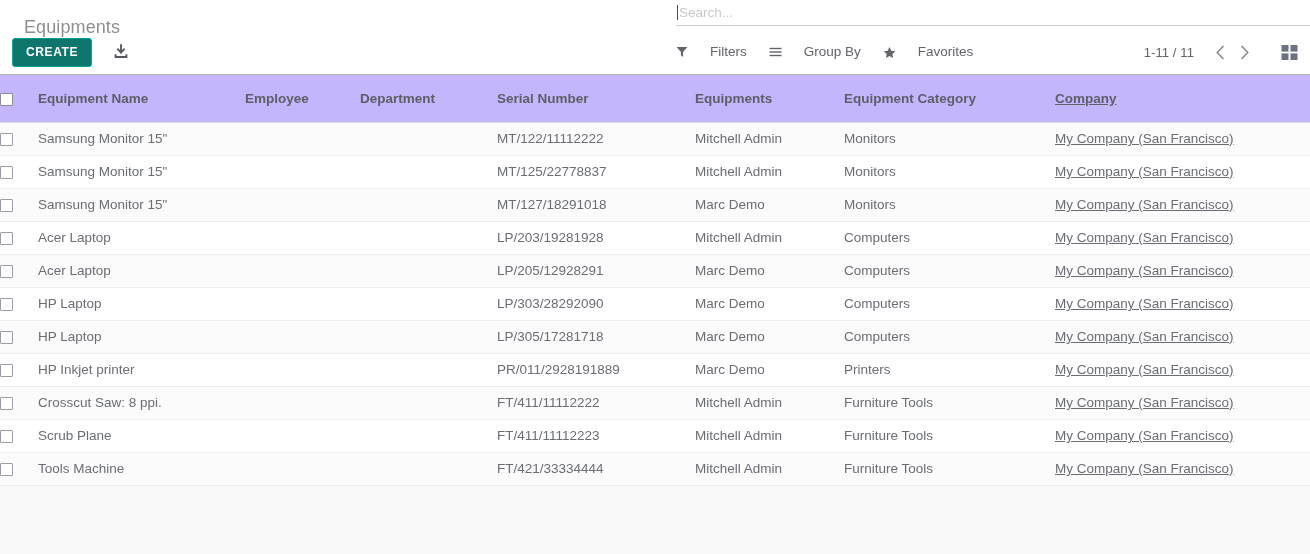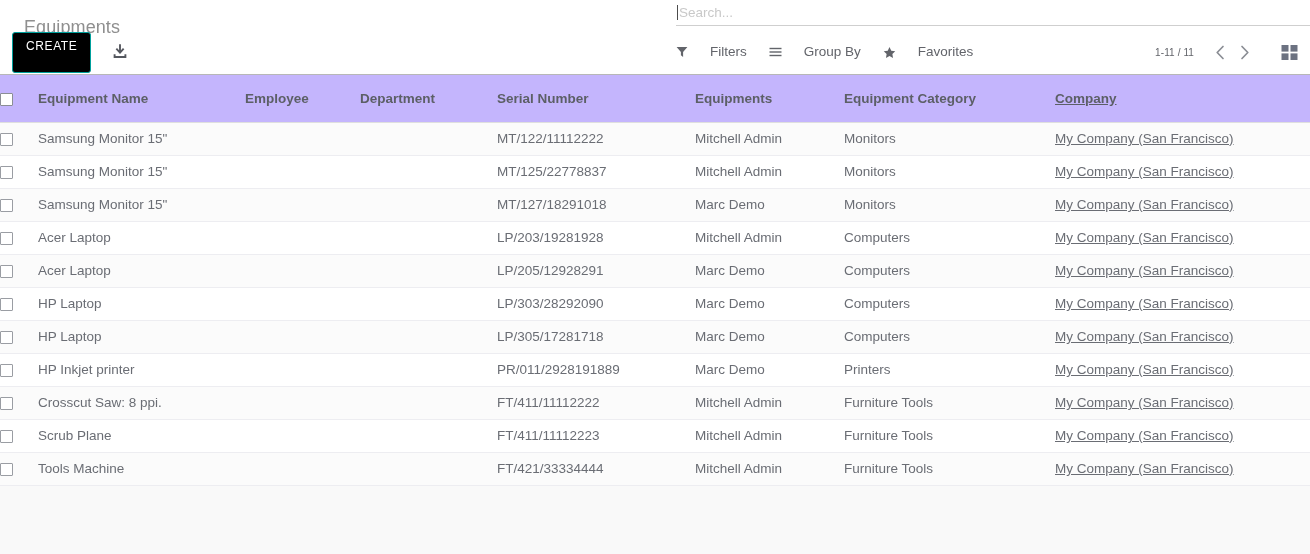--- a/index.html
+++ b/index.html
@@ -77,28 +77,28 @@
     position: absolute;
     left: 0; right: 0;
     top: 30px;
     height: 44px;
     display: flex;
     align-items: center;
   }
 
   .btn-create {
     margin-left: 12px;
-    background: #000000;
+    background: #0f766e;
     color: #ffffff;
     border: 1px solid #00a09d;
     border-radius: 3px;
     font-size: 12px;
-    font-weight: normal;
+    font-weight: bold;
     letter-spacing: 0.6px;
-    padding: 7px 13px 19px 13px;
+    padding: 7px 13px 7px 13px;
     line-height: 13px;
     cursor: pointer;
     font-family: "Liberation Sans", sans-serif;
   }
 
   .icon-btn-download {
     margin-left: 18px;
     width: 22px;
     height: 22px;
     display: inline-flex;
@@ -126,21 +126,21 @@
   }
   .fg-item .lbl { color: #62646a; }
 
   .pager-area {
     position: absolute;
     right: 10px;
     display: flex;
     align-items: center;
   }
   .pager-count {
-    font-size: 10px;
+    font-size: 13px;
     color: #62646a;
     white-space: nowrap;
     margin-right: 14px;
     letter-spacing: 0.1px;
   }
   .pager-arrow {
     width: 24px;
     height: 24px;
     display: inline-flex;
     align-items: center;

